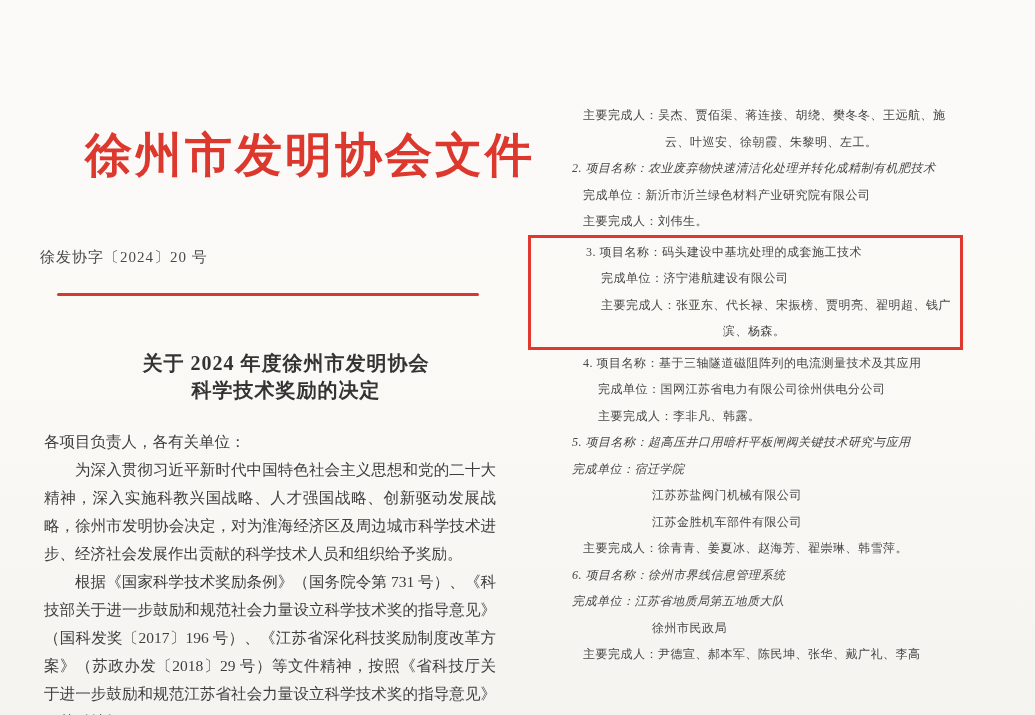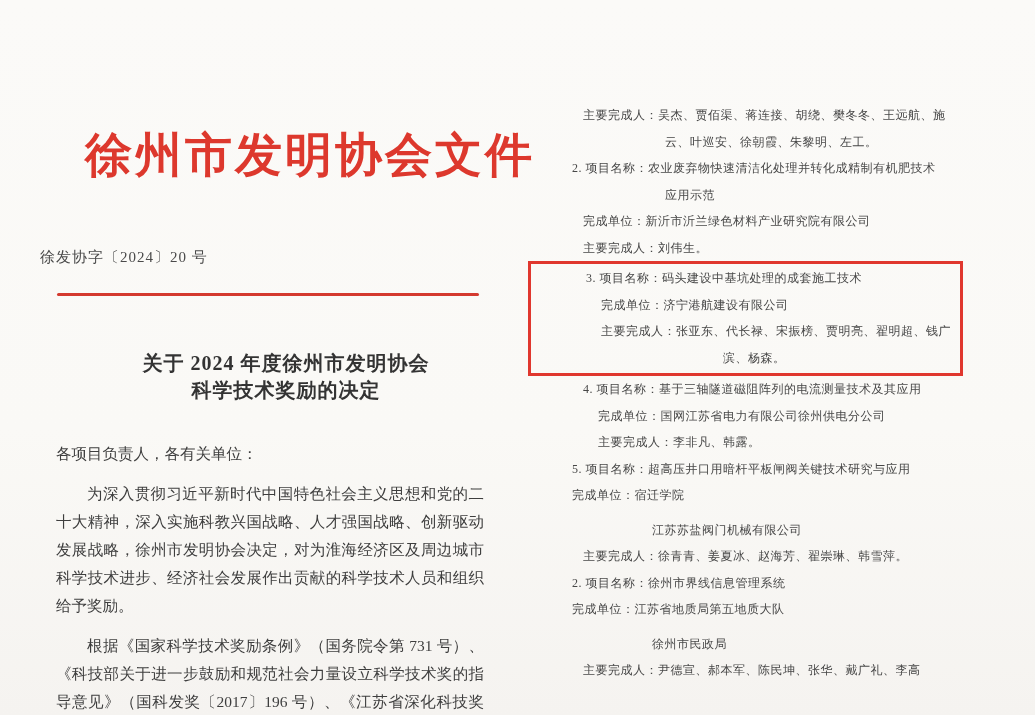--- a/index.html
+++ b/index.html
@@ -37,35 +37,35 @@
     position:absolute;left:16px;top:350px;width:100%;
     text-align:center;
     font-size:20px;font-weight:bold;color:#333;
     line-height:27px;letter-spacing:1px;
   }
   .body-text{
     position:absolute;left:4px;top:428px;width:452px;
     font-size:15.5px;color:#3e3e3e;line-height:28px;
     text-align:justify;
   }
-  .body-text p{margin:12px;text-indent:2em;}
+  .body-text p{margin:0;text-indent:2em;}
   .body-text .salutation{text-indent:0;}
   
   .right-page{
     position:absolute;left:572px;top:102px;width:452px;
     font-size:12px;color:#474747;
   }
   .doc-line{
     line-height:26.5px;white-space:nowrap;
     letter-spacing:0.5px;
   }
-  .ind-0{padding-left:0;}
+  .ind-0{padding-left:0;font-style:italic;}
   .ind-1{padding-left:11px;}
   .ind-2{padding-left:26px;}
-  .ind-3{padding-left:80px;margin-top:8px;}
+  .ind-3{padding-left:80px;}
   .ind-4{padding-left:93px;}
   .ind-5{padding-left:148px;}
   .highlight-box{
     border:3px solid #e0372e;
     margin-left:-44px;
     padding:1px 4px 2px 44px;
     width:435px;
     box-sizing:border-box;
     background:transparent;
   }
@@ -88,38 +88,38 @@
       <p>为深入贯彻习近平新时代中国特色社会主义思想和党的二十大精神，深入实施科教兴国战略、人才强国战略、创新驱动发展战略，徐州市发明协会决定，对为淮海经济区及周边城市科学技术进步、经济社会发展作出贡献的科学技术人员和组织给予奖励。</p>
       <p>根据《国家科学技术奖励条例》（国务院令第 731 号）、《科技部关于进一步鼓励和规范社会力量设立科学技术奖的指导意见》（国科发奖〔2017〕196 号）、《江苏省深化科技奖励制度改革方案》（苏政办发〔2018〕29 号）等文件精神，按照《省科技厅关于进一步鼓励和规范江苏省社会力量设立科学技术奖的指导意见》（苏科技规</p>
     </div>
   </div>
 
   <div class="right-page">
     <div>
         <div class="doc-line ind-1">主要完成人：吴杰、贾佰渠、蒋连接、胡绕、樊冬冬、王远航、施</div>
         <div class="doc-line ind-4">云、叶巡安、徐朝霞、朱黎明、左工。</div>
         <div class="doc-line ind-0">2. 项目名称：农业废弃物快速清洁化处理并转化成精制有机肥技术</div>
-        <div class="doc-line ind-4">应用示范</div>
         <div class="doc-line ind-1">完成单位：新沂市沂兰绿色材料产业研究院有限公司</div>
         <div class="doc-line ind-1">主要完成人：刘伟生。</div>
       </div>
     <div class="highlight-box">
         <div class="doc-line ind-1">3. 项目名称：码头建设中基坑处理的成套施工技术</div>
         <div class="doc-line ind-2">完成单位：济宁港航建设有限公司</div>
         <div class="doc-line ind-2">主要完成人：张亚东、代长禄、宋振榜、贾明亮、翟明超、钱广</div>
         <div class="doc-line ind-5">滨、杨森。</div>
       </div>
     <div>
         <div class="doc-line ind-1">4. 项目名称：基于三轴隧道磁阻阵列的电流测量技术及其应用</div>
         <div class="doc-line ind-2">完成单位：国网江苏省电力有限公司徐州供电分公司</div>
         <div class="doc-line ind-2">主要完成人：李非凡、韩露。</div>
         <div class="doc-line ind-0">5. 项目名称：超高压井口用暗杆平板闸阀关键技术研究与应用</div>
         <div class="doc-line ind-0">完成单位：宿迁学院</div>
         <div class="doc-line ind-3">江苏苏盐阀门机械有限公司</div>
+        <div class="doc-line ind-3">江苏金胜机车部件有限公司</div>
         <div class="doc-line ind-1">主要完成人：徐青青、姜夏冰、赵海芳、翟崇琳、韩雪萍。</div>
-        <div class="doc-line ind-0">2. 项目名称：徐州市界线信息管理系统</div>
+        <div class="doc-line ind-0">6. 项目名称：徐州市界线信息管理系统</div>
         <div class="doc-line ind-0">完成单位：江苏省地质局第五地质大队</div>
         <div class="doc-line ind-3">徐州市民政局</div>
         <div class="doc-line ind-1">主要完成人：尹德宣、郝本军、陈民坤、张华、戴广礼、李高</div>
       </div>
   </div>
 
 </div>
 
 </body></html>

